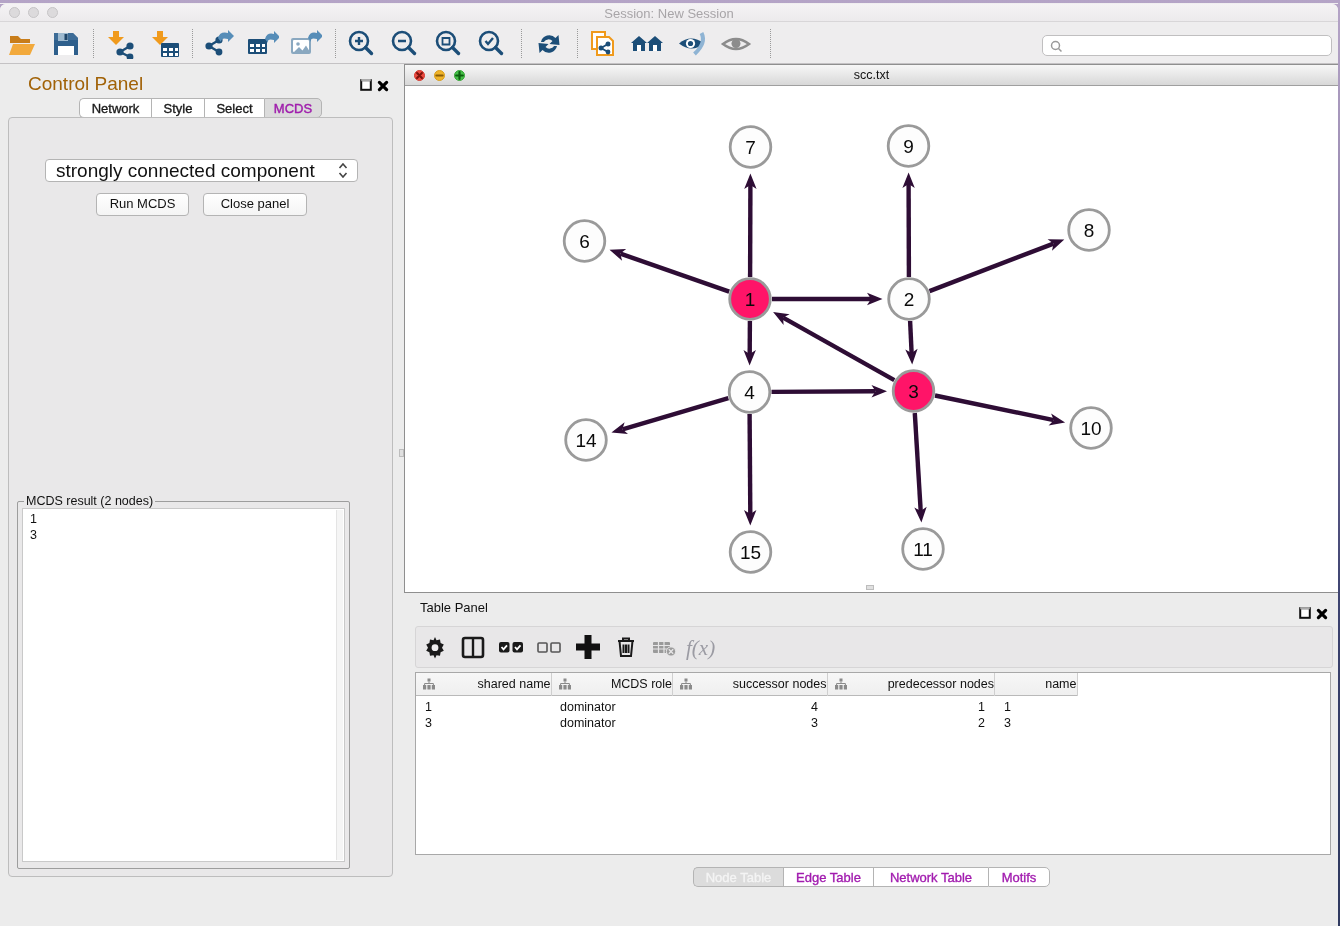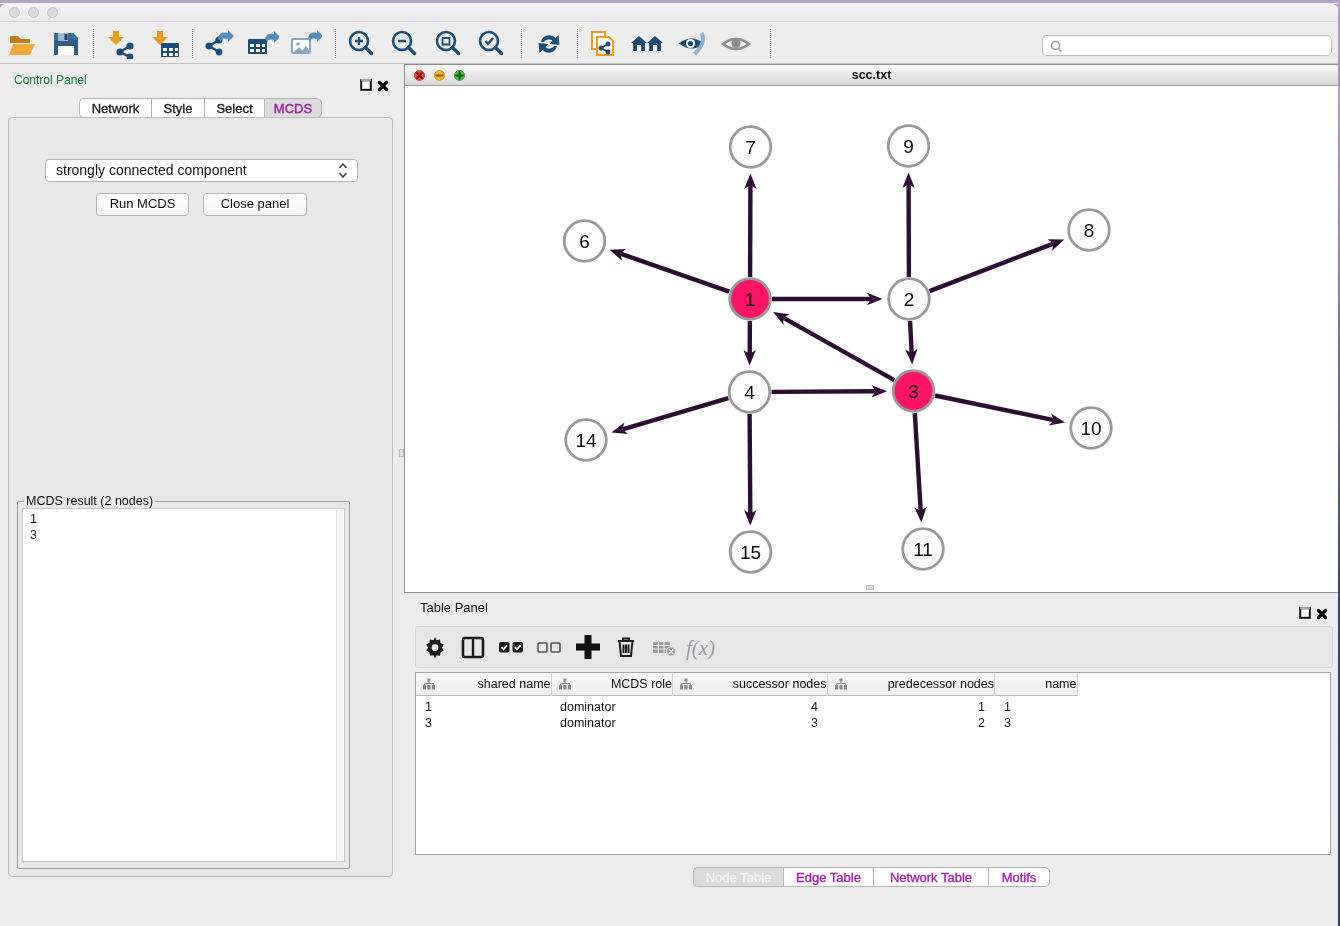--- a/index.html
+++ b/index.html
@@ -9,38 +9,38 @@
 .titlebar{position:absolute;left:0;top:0;width:100%;height:18px;background:linear-gradient(#f5f3f5,#eceaec);border-bottom:1px solid #d8d6d8}
 .tl{position:absolute;top:3px;width:11px;height:11px;border-radius:50%;background:#dcdadc;border:1px solid #c6c4c6}
 .wtitle{position:absolute;top:2px;left:0;width:100%;text-align:center;font-size:13px;color:#a8a5a8}
 
 .toolbar{position:absolute;left:0;top:18px;width:100%;height:42px;background:#eeedee;border-bottom:1px solid #c4c2c4}
 .toolbar svg{position:absolute;top:7px}
 .tsep{position:absolute;top:7px;height:29px;width:0;border-left:1px dotted #9a9a9a}
 .search{position:absolute;right:6px;top:13px;width:290px;height:21px;background:#fff;border:1px solid #c0bfc0;border-radius:5px}
 .search svg{position:absolute;left:7px;top:4px}
 
-.cp-title{position:absolute;left:14px;top:69px;font-size:12px;color:#15803d}
+.cp-title{position:absolute;left:28px;top:69px;font-size:19px;color:#a16207}
 .tabs{position:absolute;top:94px;height:20px;display:flex}
 .tab{height:20px;font-size:13px;-webkit-text-stroke:0.35px currentColor;line-height:19px;text-align:center;background:#fff;border:1px solid #b4b4b4;border-right:none;color:#1a1a1a}
 .tab.first{border-radius:5px 0 0 5px}
 .tab.last{border-radius:0 5px 5px 0;border-right:1px solid #b4b4b4}
 .tab.sel{background:#dcdcdc;color:#a21caf;text-shadow:0 0 1px #bbb}
 .cp-body{position:absolute;left:8px;top:113px;width:385px;height:760px;background:#e9e8e9;border:1px solid #bdbdbd;border-radius:4px}
 .optlbl{position:absolute;left:0;top:21px;width:100%;text-align:center;font-size:13px;color:#111}
-.combo{position:absolute;left:36px;top:41px;width:313px;height:23px;background:#fff;border:1px solid #b4b4b4;border-radius:4px;font-size:14px;line-height:21px;padding-left:10px;color:#111}
+.combo{position:absolute;left:36px;top:41px;width:313px;height:23px;background:#fff;border:1px solid #b4b4b4;border-radius:4px;font-size:19px;line-height:21px;padding-left:10px;color:#111}
 .btn{position:absolute;height:23px;background:linear-gradient(#ffffff,#f4f4f4);border:1px solid #b4b4b4;border-radius:4px;font-size:13px;text-align:center;line-height:20px;color:#111}
 .fieldset{position:absolute;left:8px;top:383px;width:333px;height:368px;border:1px solid #9d9d9d;border-radius:2px}
 .fs-lbl{position:absolute;left:6px;top:-8px;background:#e9e8e9;font-size:12.5px;color:#111;padding:0 2px}
 .fs-white{position:absolute;left:4px;top:6px;right:4px;bottom:6px;background:#fff;border:1px solid #c9c9c9;font-size:12.5px;color:#111;padding:2px 0 0 7px;line-height:16px}
 .fs-sb{position:absolute;right:1px;top:1px;bottom:1px;width:7px;background:#f5f5f5;border-left:1px solid #e4e4e4}
 
 .netwin{position:absolute;left:404px;top:60px;width:934px;height:529px;border:1px solid #8f8f8f;border-right:none;background:#fff}
 .nettitle{position:absolute;left:0;top:0;width:100%;height:21px;background:linear-gradient(#f7f7f7,#d8d8d8);border-bottom:1px solid #9f9f9f}
-.nt-txt{position:absolute;width:100%;text-align:center;top:3px;font-size:12.5px;font-weight:bold;color:#111}
+.nt-txt{position:absolute;width:100%;text-align:center;top:3px;font-size:12.5px;font-weight:normal;color:#111}
 .mac{position:absolute;top:5px;width:11px;height:11px;border-radius:50%}.mac svg{display:block;margin:-1px 0 0 -1px}
 
 .tp-title{position:absolute;left:420px;top:596px;font-size:13px;color:#111}
 .tp-toolbar{position:absolute;left:415px;top:621px}
 .tbl{position:absolute;left:415px;top:668px;width:916px;height:183px;background:#fff;border:1px solid #a8a8a8}
 .thead{position:absolute;left:0;top:0;width:100%;height:23px;background:linear-gradient(#f7f7f7,#efefef);border-bottom:1px solid #b9b9b9}
 .th{position:absolute;top:0;height:23px;border-right:1px solid #cfcfcf;font-size:12.5px;text-align:right;line-height:23px;color:#111}
 .td{position:absolute;font-size:12.5px;color:#111;line-height:16px}
 .btabs{position:absolute;top:863px;height:36px;display:flex;left:693px}
 .btab{height:20px;font-size:13px;-webkit-text-stroke:0.35px currentColor;line-height:19px;text-align:center;background:#fff;border:1px solid #b4b4b4;border-right:none;color:#a21caf}
@@ -54,20 +54,21 @@
 .memdot{position:absolute;left:8px;top:5px;width:13px;height:13px;border-radius:50%;background:#1e8b40}
 .handle{position:absolute;background:#e0e0e0;border:1px solid #bdbdbd}
 </style></head>
 <body>
 <div style="position:absolute;left:0;top:2.5px;width:1338px;height:1.5px;background:#f0eef0;z-index:5"></div>
 <div class="win">
   <div class="titlebar">
     <div class="tl" style="left:9px"></div>
       <div class="tl" style="left:28px"></div>
       <div class="tl" style="left:47px"></div>
+    <div class="wtitle">Session: New Session</div>
   </div>
   <div class="toolbar" id="toolbar">
       <div class="tsep" style="left:93px"></div>
       <div class="tsep" style="left:192px"></div>
       <div class="tsep" style="left:335px"></div>
       <div class="tsep" style="left:521px"></div>
       <div class="tsep" style="left:577px"></div>
       <div class="tsep" style="left:770px"></div>
       <svg width="30" height="30" viewBox="0 0 30 30" style="left:7px">
         <path d="M3 7 h8 l3 3 h9 v4 h-20 z" fill="#c87d1a"></path>

